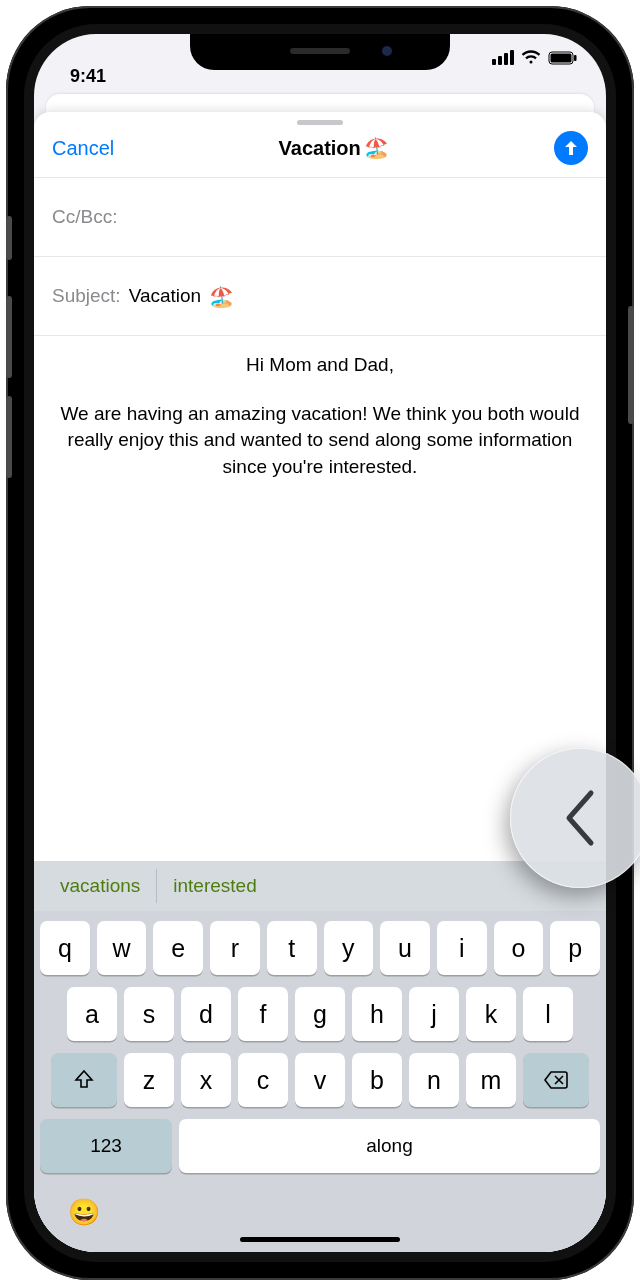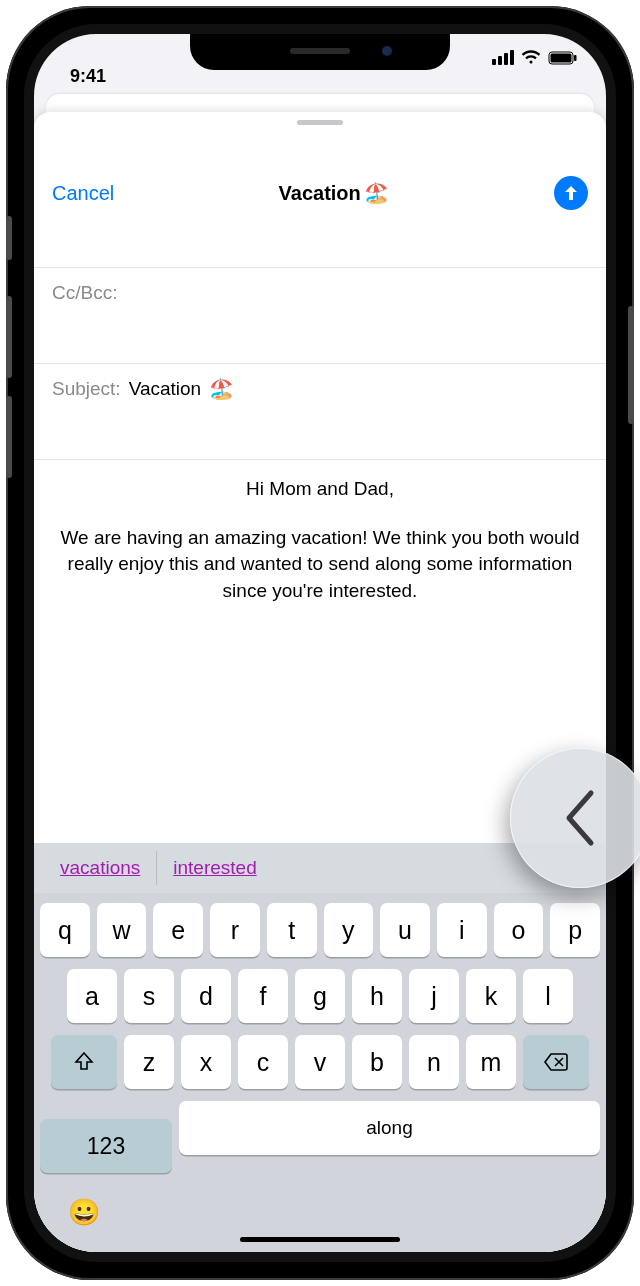--- a/index.html
+++ b/index.html
@@ -47,56 +47,55 @@
     background:#fff; border-radius:14px 14px 0 0; box-shadow:0 -1px 2px rgba(0,0,0,.08);
     z-index:1;
   }
 
   
   .sheet {
     position: absolute; top: 78px; left: 0; right: 0; bottom: 0;
     background: #fff; border-radius: 16px 16px 0 0; z-index: 2;
     display: flex; flex-direction: column;
     box-shadow: 0 -2px 10px rgba(0,0,0,.12);
-    gap: 45px;
   }
   .grabber { width: 46px; height: 5px; background: #c7c7cc; border-radius: 3px; margin: 8px auto 2px; }
   .navbar { display: flex; align-items: center; justify-content: space-between; padding: 4px 18px 12px; }
   .navbar .cancel { color: #007aff; font-size: 20px; }
   .navbar .title { font-size: 20px; font-weight: 600; display:flex; align-items:center; gap:4px;}
   .navbar .send { width: 34px; height: 34px; border-radius: 50%; background: #007aff; display:flex; align-items:center; justify-content:center; }
   .navbar .send svg { fill:#fff; }
   .umbrella { font-size: 20px; line-height:1; }
 
   .fieldrow {
-    padding: 14px 18px; border-top: 1px solid #e5e5ea; font-size: 19px; display:flex; gap:8px; align-items:center;
+    padding: 28px 18px; border-top: 1px solid #e5e5ea; font-size: 19px; display:flex; gap:8px; align-items:flex-end;
   }
   .fieldrow:first-of-type { border-top: 1px solid #e5e5ea; }
   .fieldrow .label { color: #8a8a8e; }
   .fieldrow .value { color: #000; }
   .body-area { padding: 16px 18px 24px; font-size: 19px; line-height: 1.4; flex:1; }
   .body-area p { margin-bottom: 22px; text-align: center; }
   .cursor { display:inline-block; width:2px; height:22px; background:#007aff; vertical-align:-4px; margin-left:1px;}
 
   
   .kbwrap { position: absolute; left:0; right:0; bottom:0; background:#d1d4da; }
   .predict { display:flex; align-items:center; height:50px; background:#d6dbe0; padding:0 10px; }
-  .predict .sug { padding: 6px 16px; font-size:19px; color:#a21caf; border-right:1px solid #b8bcc2;text-decoration:underline; }
+  .predict .sug { padding: 6px 16px; font-size:19px; color:#4d7c0f; border-right:1px solid #b8bcc2; }
   .predict .sug:last-child { border-right:none; }
   .kb { padding: 10px 6px 6px; }
   .krow { display:flex; justify-content:center; gap:7px; margin-bottom:12px;}
   .key, .skey {
     height:54px; border-radius:7px; display:flex; align-items:center; justify-content:center;
     font-size:25px; color:#000; background:#fff; box-shadow:0 1.5px 0 rgba(0,0,0,.25);
   }
   .key { width:50px; }
   .skey { background:#b7cdd3; }
   .skey.shift, .skey.back { width:66px; }
   .botrow { display:flex; gap:7px; padding:0 0 8px;}
-  .botrow .skey.num { flex:0 0 132px; font-size:23px;margin-top:18px;}
+  .botrow .skey.num { flex:0 0 132px; font-size:19px;}
   .botrow .key.space { flex:1; font-size:19px;}
   .botrow .skey.ret { flex:0 0 132px; font-size:19px;}
   .kbfoot { display:flex; justify-content:space-between; padding:4px 28px 18px;}
   .kbfoot .emoji { font-size:26px; color:#555; }
   .homebar { position:absolute; bottom:10px; left:50%; transform:translateX(-50%); width:160px; height:5px; background:#000; border-radius:3px; z-index:60;}
 
   
   .assistive {
     position:absolute; top:742px; right:-16px; width:140px; height:140px;
     border-radius:50%; background:rgba(220,224,228,.9);

